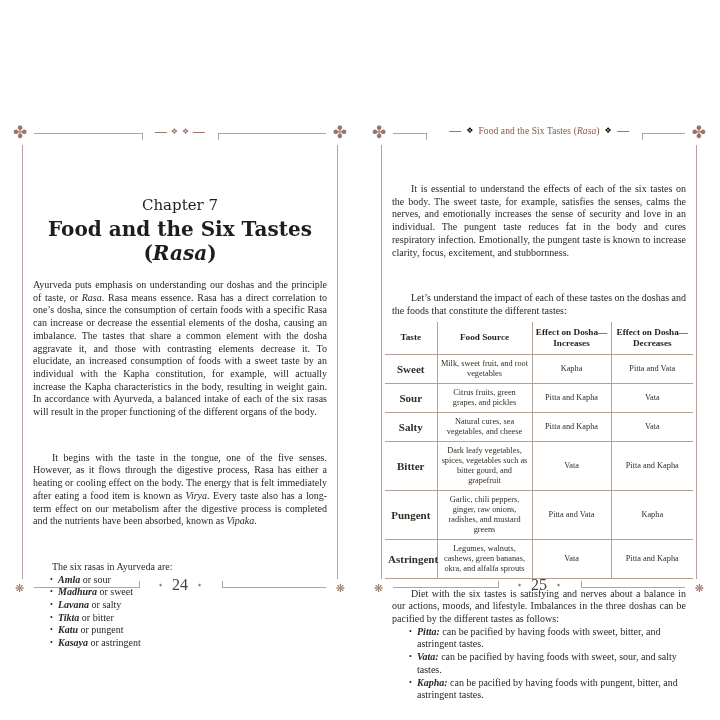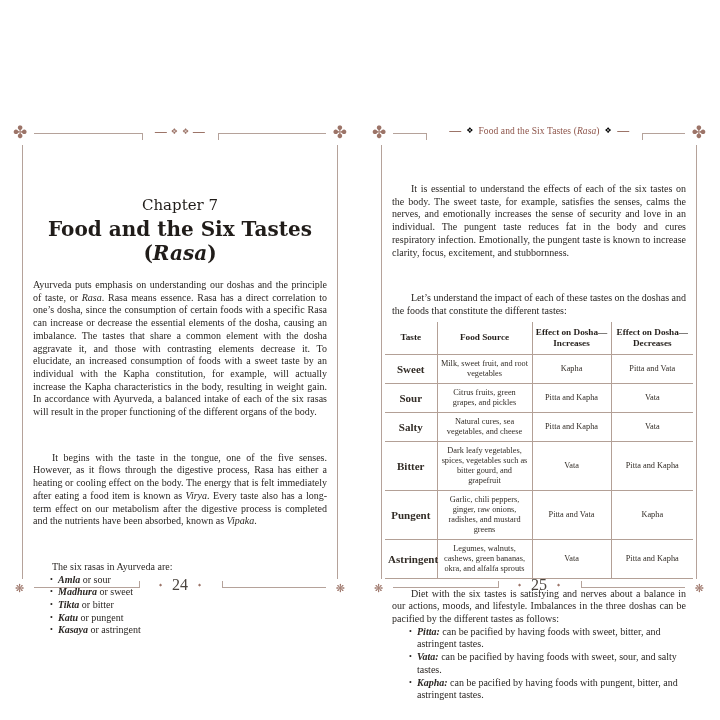--- a/index.html
+++ b/index.html
@@ -115,20 +115,21 @@
       <div class="chapter-label">Chapter 7</div>
       <h1 class="chapter-title"><span>Food and the Six Tastes (</span><span class="run-italic">Rasa</span><span>)</span></h1>
 
       <p class="body"><span>Ayurveda puts emphasis on understanding our doshas and the principle of taste, or </span><span class="run-italic">Rasa</span><span>. Rasa means essence. Rasa has a direct correlation to one’s dosha, since the consumption of certain foods with a specific Rasa can increase or decrease the essential elements of the dosha, causing an imbalance. The tastes that share a common element with the dosha aggravate it, and those with contrasting elements decrease it. To elucidate, an increased consumption of foods with a sweet taste by an individual with the Kapha constitution, for example, will actually increase the Kapha characteristics in the body, resulting in weight gain. In accordance with Ayurveda, a balanced intake of each of the six rasas will result in the proper functioning of the different organs of the body.</span></p>
       <p class="body indent"><span>It begins with the taste in the tongue, one of the five senses. However, as it flows through the digestive process, Rasa has either a heating or cooling effect on the body. The energy that is felt immediately after eating a food item is known as </span><span class="run-italic">Virya</span><span>. Every taste also has a long-term effect on our metabolism after the digestive process is completed and the nutrients have been absorbed, known as </span><span class="run-italic">Vipaka</span><span>.</span></p>
       <p class="body indent">The six rasas in Ayurveda are:</p>
 
       <ul class="book-list">
         <li><span class="term">Amla</span><span> or sour</span></li>
         <li><span class="term">Madhura</span><span> or sweet</span></li>
+        <li><span class="term">Lavana</span><span> or salty</span></li>
         <li><span class="term">Tikta</span><span> or bitter</span></li>
         <li><span class="term">Katu</span><span> or pungent</span></li>
         <li><span class="term">Kasaya</span><span> or astringent</span></li>
       </ul>
     </div>
 
     <div class="page-footer">
       <span class="pgdot">◆</span>
       <span class="pgnum">24</span>
       <span class="pgdot">◆</span>

